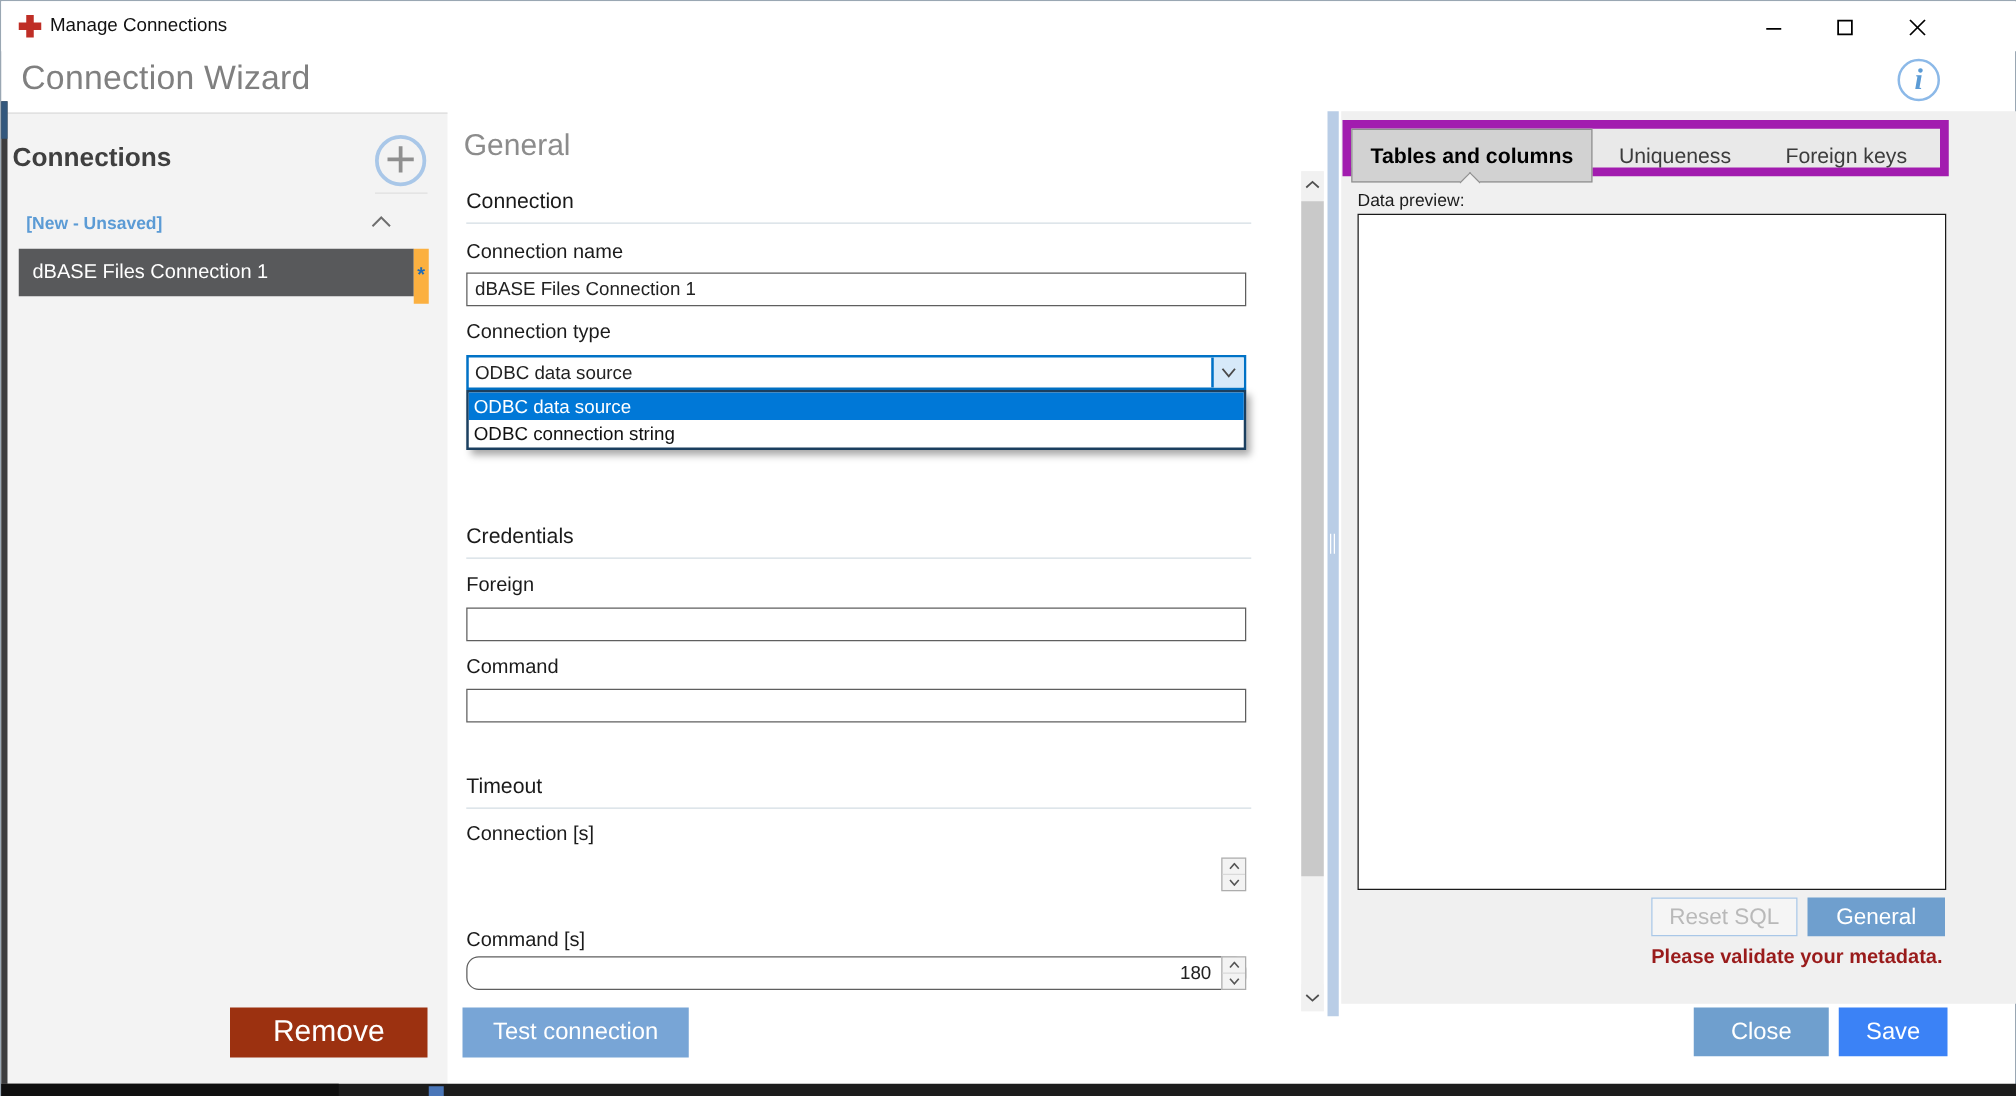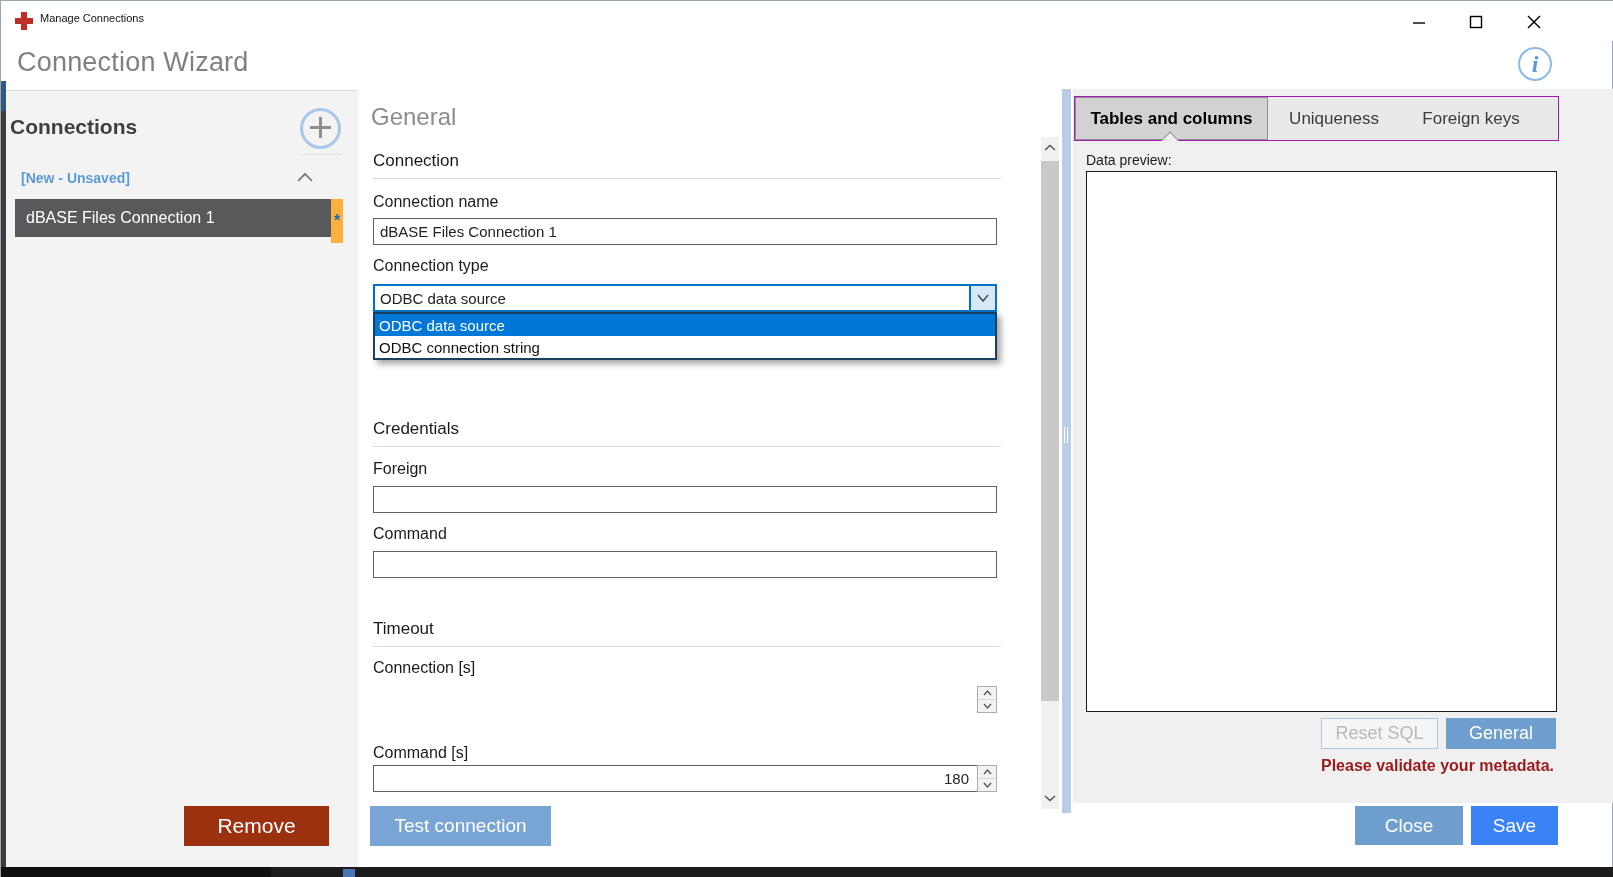--- a/index.html
+++ b/index.html
@@ -11,21 +11,21 @@
   .edge-sliver .blue-seg { position:absolute; top:0; left:0; width:5px; height:30px; background:#33587d; }
   .bottom-strip { position:absolute; left:0; top:866px; width:1613px; height:11px; background:#1c1c1c; z-index:60; }
   .bottom-strip .left-dark { position:absolute; left:0; top:0; width:270px; height:11px; background:#0f0f0f; }
   .bottom-strip .blue-bit { position:absolute; left:342px; top:2px; width:12px; height:9px; background:#4a76b8; }
 
   
   .titlebar { position:absolute; left:0; top:0; width:1613px; height:40px; background:#fff; }
   .app-icon { position:absolute; left:14px; top:11px; width:18px; height:18px; }
   .app-icon .h { position:absolute; left:0; top:6px; width:18px; height:6px; background:#bf2e26; }
   .app-icon .v { position:absolute; left:6px; top:0; width:6px; height:18px; background:#bf2e26; }
-  .title-text { position:absolute; left:39px; top:11px; font-size:11px; color:#111; }
+  .title-text { position:absolute; left:39px; top:11px; font-size:15px; color:#111; }
   .winbtn { position:absolute; top:8px; width:46px; height:26px; display:flex; align-items:center; justify-content:center; cursor:default; }
   .winbtn svg { display:block; }
   .btn-min { left:1395px; } .btn-max { left:1452px; } .btn-close { left:1510px; }
 
   
   .wizard-title { position:absolute; left:16px; top:46px; font-size:27px; color:#808080; letter-spacing:0.2px; }
   .info-icon { position:absolute; left:1517px; top:46px; width:34px; height:34px; border:2px solid #8cb9e8; border-radius:50%;
                display:flex; align-items:center; justify-content:center; color:#5b9bd5;
                font-family:"Liberation Serif", serif; font-size:24px; font-style:italic; font-weight:bold; }
 
@@ -71,34 +71,34 @@
   .vscroll .sb-btn { position:absolute; left:0; width:18px; height:22px; background:#f1f1f1; display:flex; align-items:center; justify-content:center; }
   .vscroll .sb-up { top:0; } .vscroll .sb-down { bottom:0; }
   .vscroll .thumb { position:absolute; left:0; top:24px; width:18px; height:540px; background:#c9c9c9; }
 
   
   .splitter { position:absolute; left:1061px; top:88px; width:9px; height:724px; background:#b9cde6; }
   .splitter .grip { position:absolute; left:2px; top:338px; width:1px; height:16px; background:#fff; box-shadow:3px 0 0 #fff; }
 
   
   .rpanel { position:absolute; left:1072px; top:88px; width:540px; height:714px; background:#f0f0f0; }
-  .tabstrip { position:absolute; left:1px; top:7px; width:485px; height:45px; background:#e9e9e9; border:1px solid #a21caf; }
+  .tabstrip { position:absolute; left:1px; top:7px; width:485px; height:45px; background:#e9e9e9; border:7px solid #a21caf; }
   .tab { position:absolute; top:0; height:43px; display:flex; align-items:center; justify-content:center; font-size:17px; color:#3c3c3c; }
   .tab-active { left:0; width:193px; background:#d2d2d2; border:1px solid #8f8f8f; font-weight:bold; color:#000; }
   .tab-notch { position:absolute; left:89px; top:37px; width:12px; height:12px; background:#f0f0f0; border-top:1px solid #8f8f8f; border-left:1px solid #8f8f8f; transform:rotate(45deg); z-index:5; }
   .tab-u { left:193px; width:132px; } .tab-f { left:325px; width:142px; }
   .preview-label { position:absolute; left:13px; top:63px; font-size:14px; color:#1c1c1c; }
   .preview-box { position:absolute; left:13px; top:82px; width:471px; height:541px; background:#fff; border:1px solid #1a1a1a; }
   .btn { display:flex; align-items:center; justify-content:center; cursor:default; }
   .reset-sql { position:absolute; left:248px; top:629px; width:117px; height:31px; border:1px solid #a9c7e7; background:#f5f5f5; color:#b9b9b9; font-size:18px; }
   .validate { position:absolute; left:373px; top:629px; width:110px; height:31px; background:#6f9fce; color:#fff; font-size:18px; }
   .validate-msg { position:absolute; right:59px; top:668px; font-size:16px; font-weight:bold; color:#991b1b; }
 
   
-  .remove-btn { position:absolute; left:183px; top:805px; width:145px; height:40px; background:#9c3110; color:#fff; font-size:21px;text-align:center; }
+  .remove-btn { position:absolute; left:183px; top:805px; width:158px; height:40px; background:#9c3110; color:#fff; font-size:24px;text-align:center; }
   .test-btn { position:absolute; left:369px; top:805px; width:181px; height:40px; background:#78a5d6; color:#fff; font-size:19px; }
   .close-btn { position:absolute; left:1354px; top:805px; width:108px; height:39px; background:#6f9fce; color:#fff; font-size:19px; }
   .save-btn { position:absolute; left:1470px; top:805px; width:87px; height:39px; background:#3b82f6; color:#fff; font-size:19px; }
 </style>
 </head>
 <body>
 
 <div id="app">
 
   <div class="edge-sliver">
@@ -198,21 +198,21 @@
           </svg>
         </div>
       <div>
           <svg width="9" height="6">
             <polyline points="1,1 4.5,5 8,1" fill="none" stroke="#555" stroke-width="1.3"></polyline>
           </svg>
         </div>
     </div>
 
     <div class="fld-label" style="top:655px;">Command [s]</div>
-    <input class="txt-input num-input" style="top: 676px;" value="180">
+    <input class="txt-input num-input" style="top: 676px; border-radius: 10px;" value="180">
     <div class="spinner" style="top:676px;">
       <div>
           <svg width="9" height="6">
             <polyline points="1,5 4.5,1 8,5" fill="none" stroke="#555" stroke-width="1.3"></polyline>
           </svg>
         </div>
       <div>
           <svg width="9" height="6">
             <polyline points="1,1 4.5,5 8,1" fill="none" stroke="#555" stroke-width="1.3"></polyline>
           </svg>

